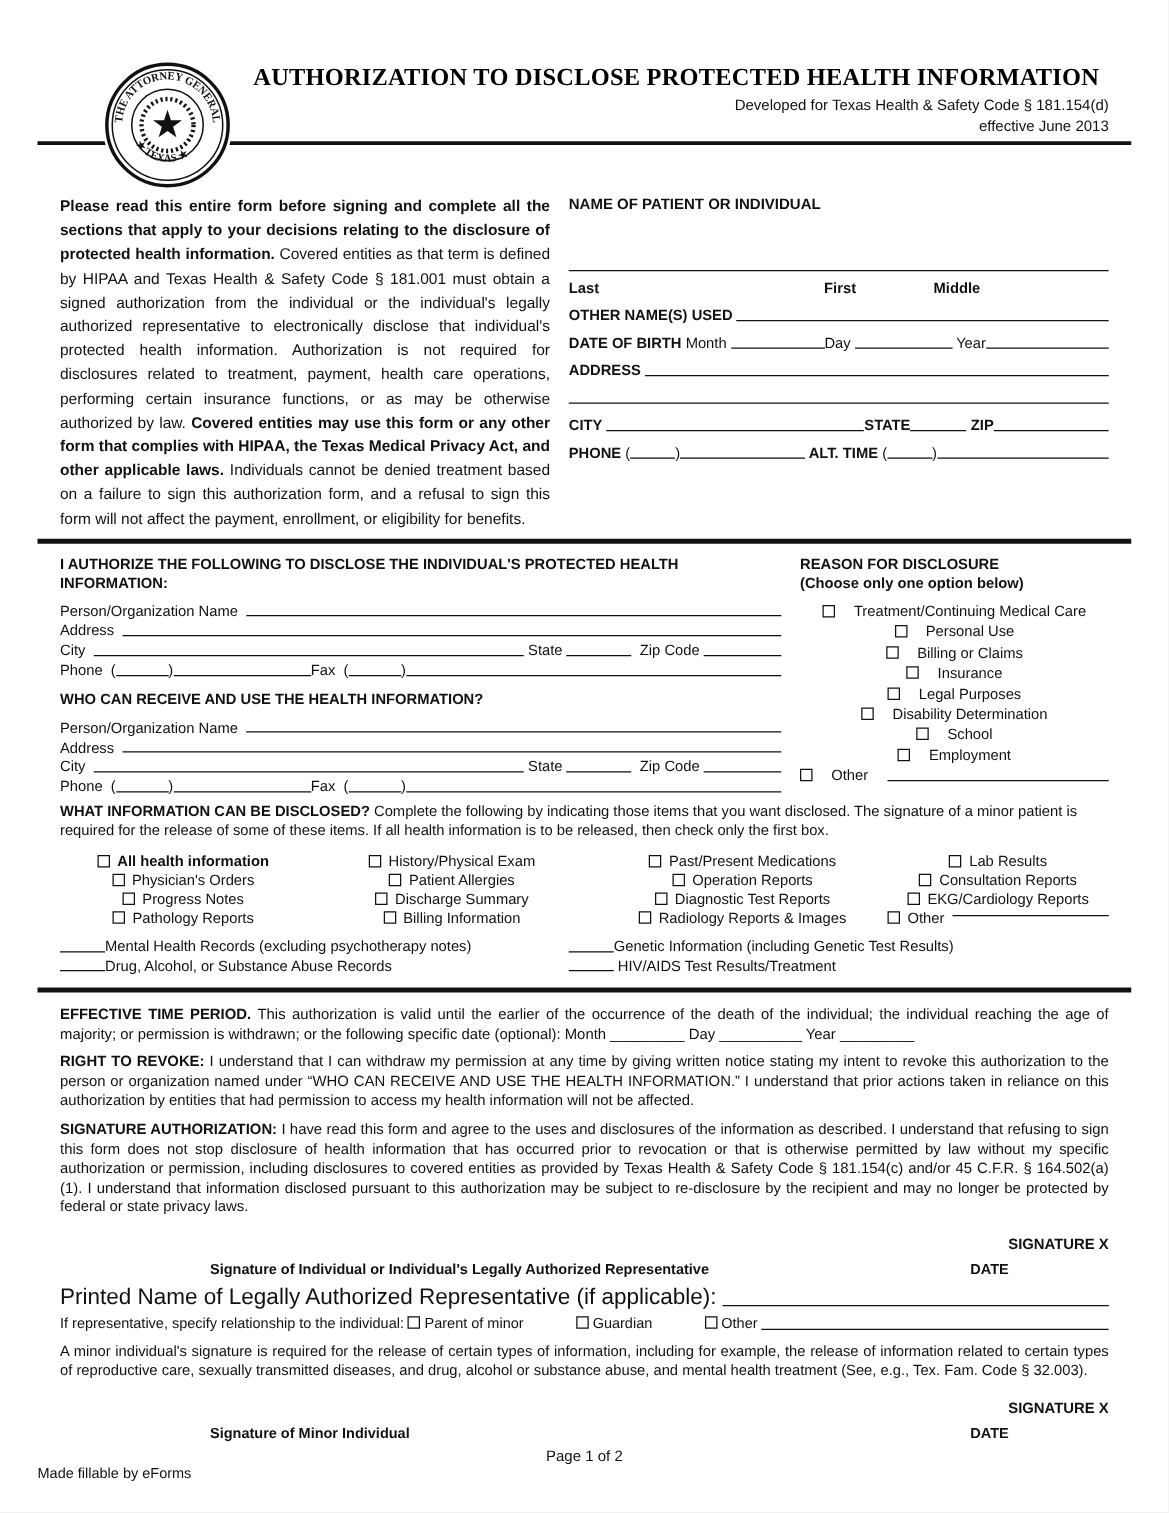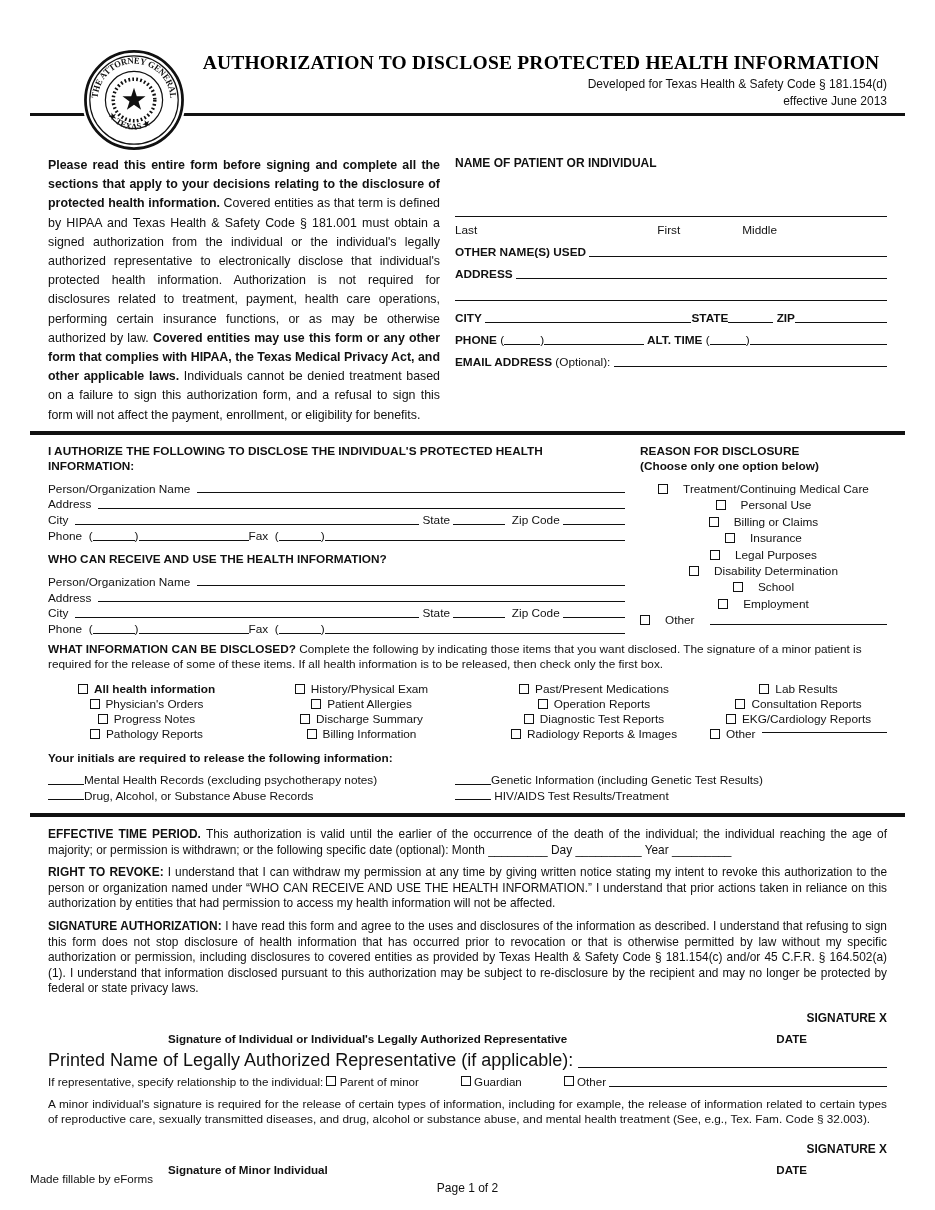--- a/index.html
+++ b/index.html
@@ -24,21 +24,21 @@
   .spacer{flex:1 1 auto;}
   .cbox{display:inline-block;width:8px;height:8px;border:1.6px solid #111;flex:0 0 auto;}
 
   
   .topsec{display:flex;gap:15px;margin:40px 48px 0 48px;}
   .intro{width:392px;font-size:12.4px;line-height:19.2px;text-align:justify;}
   .patient{flex:1;}
   .ph{font-size:12px;font-weight:bold;}
   .patient-rows{margin-top:27px;font-size:11.8px;}
   .patient-rows .frow{height:22px;}
-  .patient-rows .frow:nth-child(2){height:18px;}
+  .patient-rows .frow:nth-child(2){height:18px;font-weight:bold;}
 
   .thick{height:4px;background:#111;margin:6px 30px 0 30px;}
 
   
   .midsec{display:flex;gap:15px;margin:9px 48px 0 48px;}
   .midleft{width:577px;}
   .midright{flex:1;}
   .mh{font-size:11.8px;font-weight:bold;line-height:15px;}
   .tight{font-size:11.8px;margin-top:6px;}
   .tight .frow{height:15.8px;}
@@ -118,20 +118,29 @@
             <span class="gap" style="width: 180px;"></span>
             <span>First</span>
             <span class="gap" style="width: 62px;"></span>
             <span>Middle</span>
           </div>
           <div class="frow">
             <span class="b">OTHER NAME(S) USED </span>
             <span class="ul fill"></span>
           </div>
           <div class="frow">
+            <span class="b">DATE OF BIRTH </span>
+            <span>Month </span>
+            <span class="ul" style="width: 75px;"></span>
+            <span>Day </span>
+            <span class="ul" style="width: 78px;"></span>
+            <span> Year</span>
+            <span class="ul fill"></span>
+          </div>
+          <div class="frow">
             <span class="b">ADDRESS </span>
             <span class="ul fill"></span>
           </div>
           <div class="frow">
             <span class="ul fill"></span>
           </div>
           <div class="frow">
             <span class="b">CITY </span>
             <span class="ul fill"></span>
             <span class="b">STATE</span>
@@ -144,25 +153,20 @@
             <span>(</span>
             <span class="ul" style="width: 36px;"></span>
             <span>)</span>
             <span class="ul" style="width: 100px;"></span>
             <span class="b"> ALT. TIME </span>
             <span>(</span>
             <span class="ul" style="width: 36px;"></span>
             <span>)</span>
             <span class="ul fill"></span>
           </div>
-          <div class="frow">
-            <span class="b">EMAIL ADDRESS </span>
-            <span>(Optional): </span>
-            <span class="ul fill"></span>
-          </div>
         </div>
     </div>
   </section>
 
   <div class="thick"></div>
 
   <section class="midsec">
     <div class="midleft">
       <div class="mh">I AUTHORIZE THE FOLLOWING TO DISCLOSE THE INDIVIDUAL'S PROTECTED HEALTH INFORMATION:</div>
       <div class="tight">
@@ -338,21 +342,20 @@
             <span class="cbox"></span>
             <span>EKG/Cardiology Reports</span>
           </div>
           <div class="chk">
             <span class="cbox"></span>
             <span>Other</span>
             <span class="ul fill"></span>
           </div>
         </div>
     </div>
-    <div class="inith">Your initials are required to release the following information:</div>
     <div class="grid2">
       <div>
           <div class="frow">
             <span class="ul" style="width: 36px;"></span>
             <span>Mental Health Records (excluding psychotherapy notes)</span>
           </div>
           <div class="frow">
             <span class="ul" style="width: 36px;"></span>
             <span>Drug, Alcohol, or Substance Abuse Records</span>
           </div>

